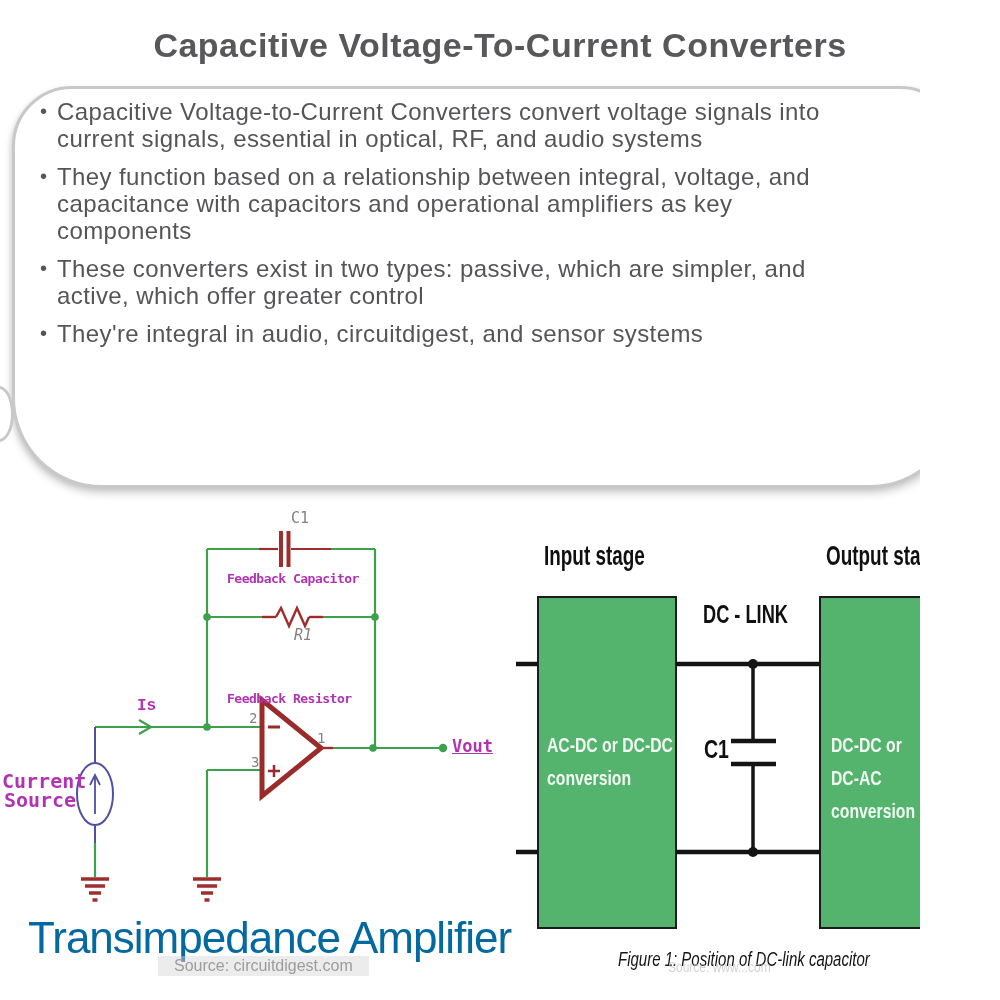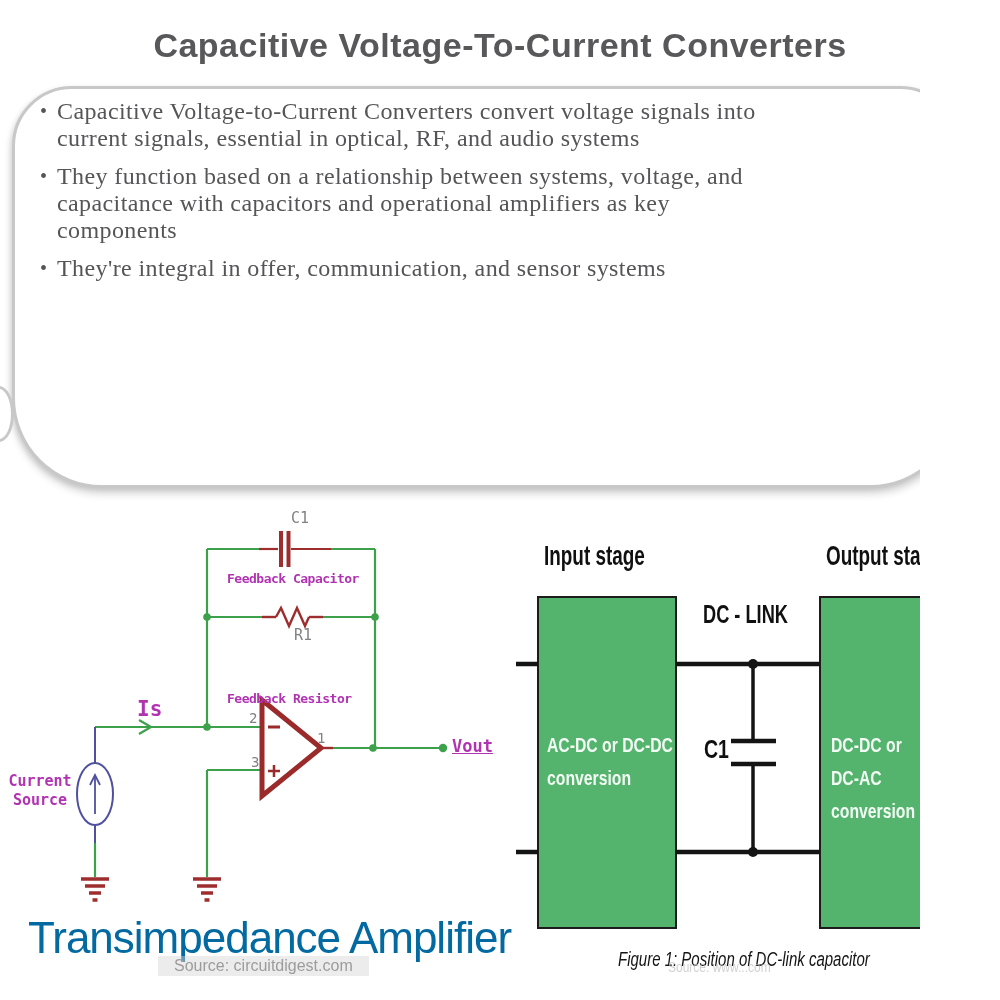--- a/index.html
+++ b/index.html
@@ -14,21 +14,21 @@
   .bubble { position:absolute; left:12px; top:86px; width:948px; height:402px;
             background:#fff; border:3px solid #c8c8c8;
             border-radius:60px 60px 90px 90px;
             box-shadow:0 5px 9px rgba(0,0,0,0.20), -2px 2px 4px rgba(0,0,0,0.06); }
   .bubble-tail { position:absolute; left:-16px; top:386px; width:30px; height:56px;
                  background:#fff; border:3px solid #c8c8c8; border-radius:50%; }
 
   .bullets { position:absolute; left:40px; top:98px; width:908px; }
   .bullet { position:relative; padding-left:17px; margin-bottom:11px;
             font-size:24px; color:#555558; line-height:27px; letter-spacing:0.4px;
-            white-space:pre-line;font-family:Liberation Serif, serif; }
+            white-space:pre-line; }
   .bullet::before { content:"•"; position:absolute; left:0; top:0; font-size:20px; color:#555558; }
 
   
   .lbl { position:absolute; white-space:pre-line; }
 
   
   .mono { font-family:"DejaVu Sans Mono", monospace; }
   .gray-ref  { color:#828282; font-size:15px; }
   .magenta   { color:#b233b2; font-weight:bold; }
   .fb-lbl    { font-size:13px; letter-spacing:-0.5px; }
@@ -48,24 +48,26 @@
 
 <div id="canvas">
 
   <div class="title">Capacitive Voltage-To-Current Converters</div>
 
   <div class="bubble"></div>
   <div class="bubble-tail"></div>
   <div class="bullets">
     <div class="bullet">Capacitive Voltage-to-Current Converters convert voltage signals into
 current signals, essential in optical, RF, and audio systems</div>
-    <div class="bullet">They function based on a relationship between systems, voltage, and
+    <div class="bullet">They function based on a relationship between integral, voltage, and
 capacitance with capacitors and operational amplifiers as key
 components</div>
-    <div class="bullet">They're integral in offer, communication, and sensor systems</div>
+    <div class="bullet">These converters exist in two types: passive, which are simpler, and
+active, which offer greater control</div>
+    <div class="bullet">They're integral in audio, circuitdigest, and sensor systems</div>
   </div>
 
   <svg style="position:absolute; left:0; top:500px;" width="500" height="470" viewBox="0 0 500 470">
 
     <g>
       <line x1="207" y1="49" x2="259" y2="49" stroke="#3da04b" stroke-width="2.2"></line>
       <line x1="331" y1="49" x2="375" y2="49" stroke="#3da04b" stroke-width="2.2"></line>
       <line x1="259" y1="49" x2="278" y2="49" stroke="#9e2e2e" stroke-width="2.2"></line>
       <line x1="291" y1="49" x2="331" y2="49" stroke="#9e2e2e" stroke-width="2.2"></line>
       <line x1="281" y1="31" x2="281" y2="67" stroke="#9e2e2e" stroke-width="4"></line>
@@ -129,24 +131,24 @@
       <circle cx="443" cy="248" r="4.2"></circle>
     </g>
 
     <text x="249" y="223" font-family="DejaVu Sans Mono, monospace" font-size="14" fill="#828282">2</text>
     <text x="251" y="267" font-family="DejaVu Sans Mono, monospace" font-size="14" fill="#828282">3</text>
     <text x="317" y="243" font-family="DejaVu Sans Mono, monospace" font-size="14" fill="#828282">1</text>
   </svg>
 
   <div class="lbl mono gray-ref" style="left:291px; top:509px;">C1</div>
   <div class="lbl mono magenta fb-lbl" style="left:227px; top:571px;">Feedback Capacitor</div>
-  <div class="lbl mono gray-ref" style="left:294px; top:626px;">R1</div>
+  <div class="lbl mono gray-ref" style="left:294px; top:626px;font-style:italic;">R1</div>
   <div class="lbl mono magenta fb-lbl" style="left:227px; top:649px;margin-top:42px;">Feedback Resistor</div>
-  <div class="lbl mono magenta" style="left:137px; top:697px; font-size:21px;">Is</div>
-  <div class="lbl mono magenta" style="left:2px; top:772px; width:76px; text-align:center; font-size:15px; line-height:19px;">Current
+  <div class="lbl mono magenta" style="left:137px; top:697px; font-size:16px;font-family:Liberation Mono, monospace;">Is</div>
+  <div class="lbl mono magenta" style="left:2px; top:772px; width:76px; text-align:center; font-size:20px; line-height:19px;">Current
 Source</div>
   <div class="lbl mono magenta" style="left:452px; top:736px; font-size:17px;text-decoration:underline;">Vout</div>
   <div class="lbl big-blue" style="left:28px; top:913px;">Transimpedance Amplifier</div>
   <div class="lbl wm1" style="left:158px; top:956px;">Source: circuitdigest.com</div>
 
   <svg style="position:absolute; left:500px; top:520px;" width="500" height="480" viewBox="0 0 500 480">
     <rect x="38" y="77" width="138" height="331" fill="#54b36d" stroke="#1c1c1c" stroke-width="2"></rect>
     <rect x="320" y="77" width="137" height="331" fill="#54b36d" stroke="#1c1c1c" stroke-width="2"></rect>
 
     <g stroke="#141414" stroke-width="4.5">

